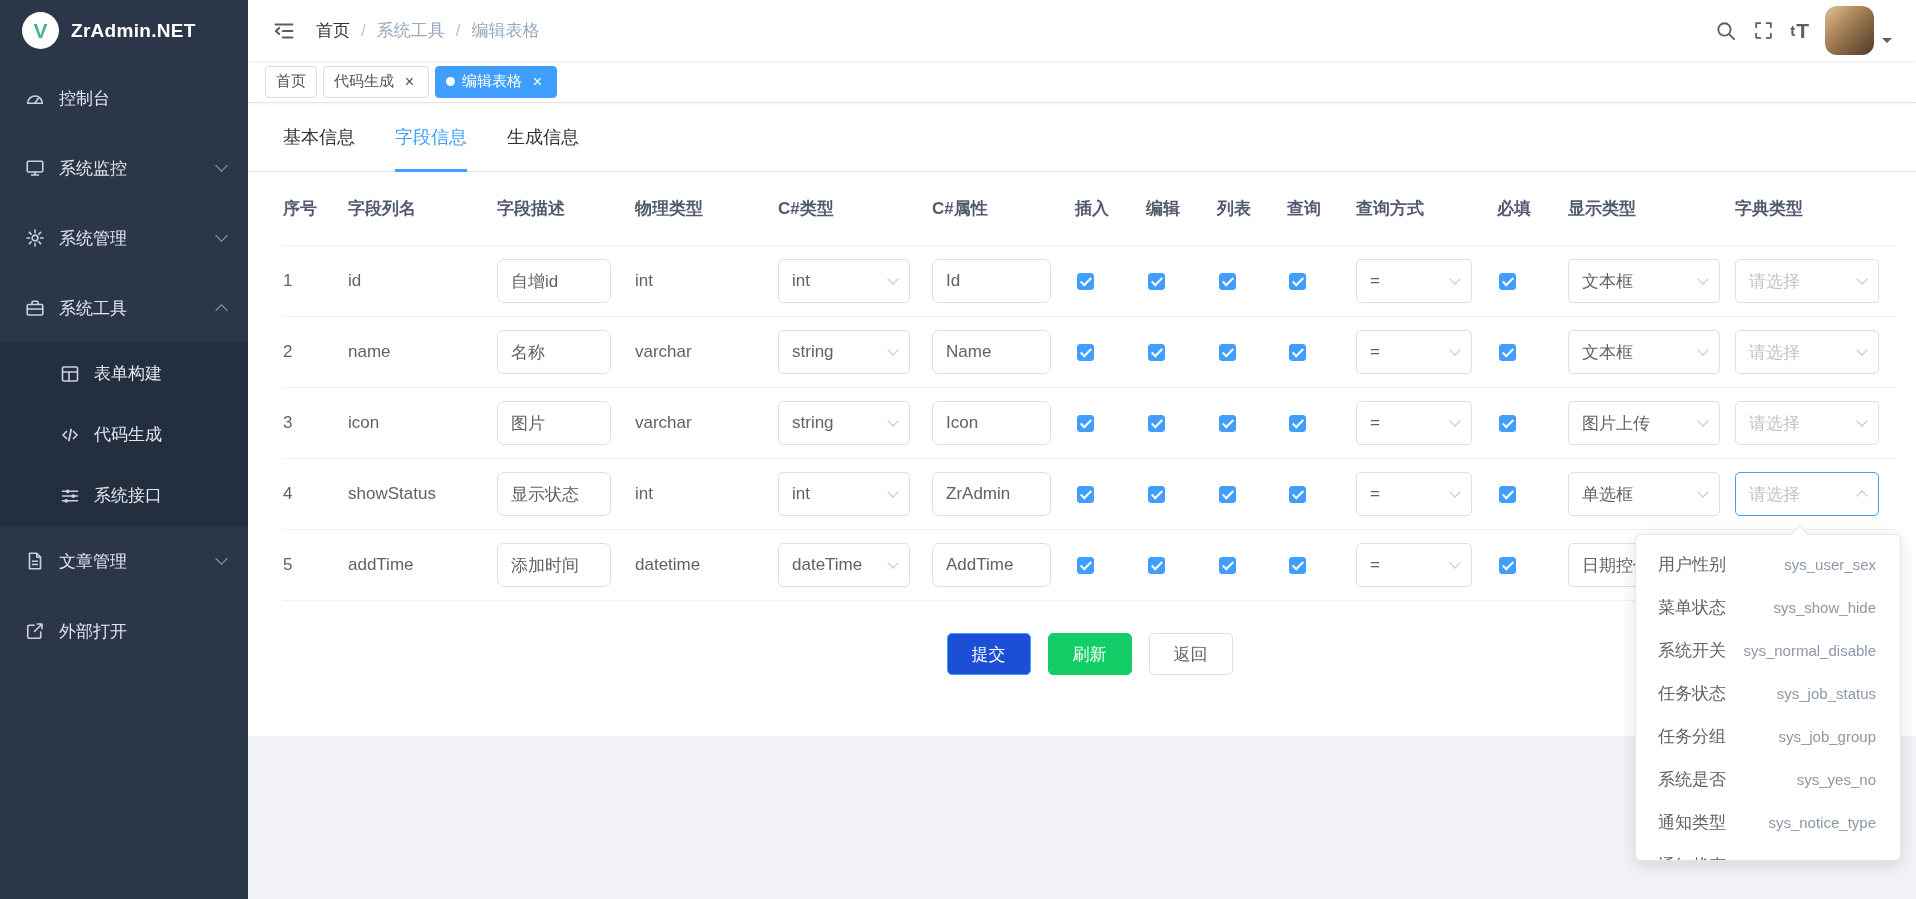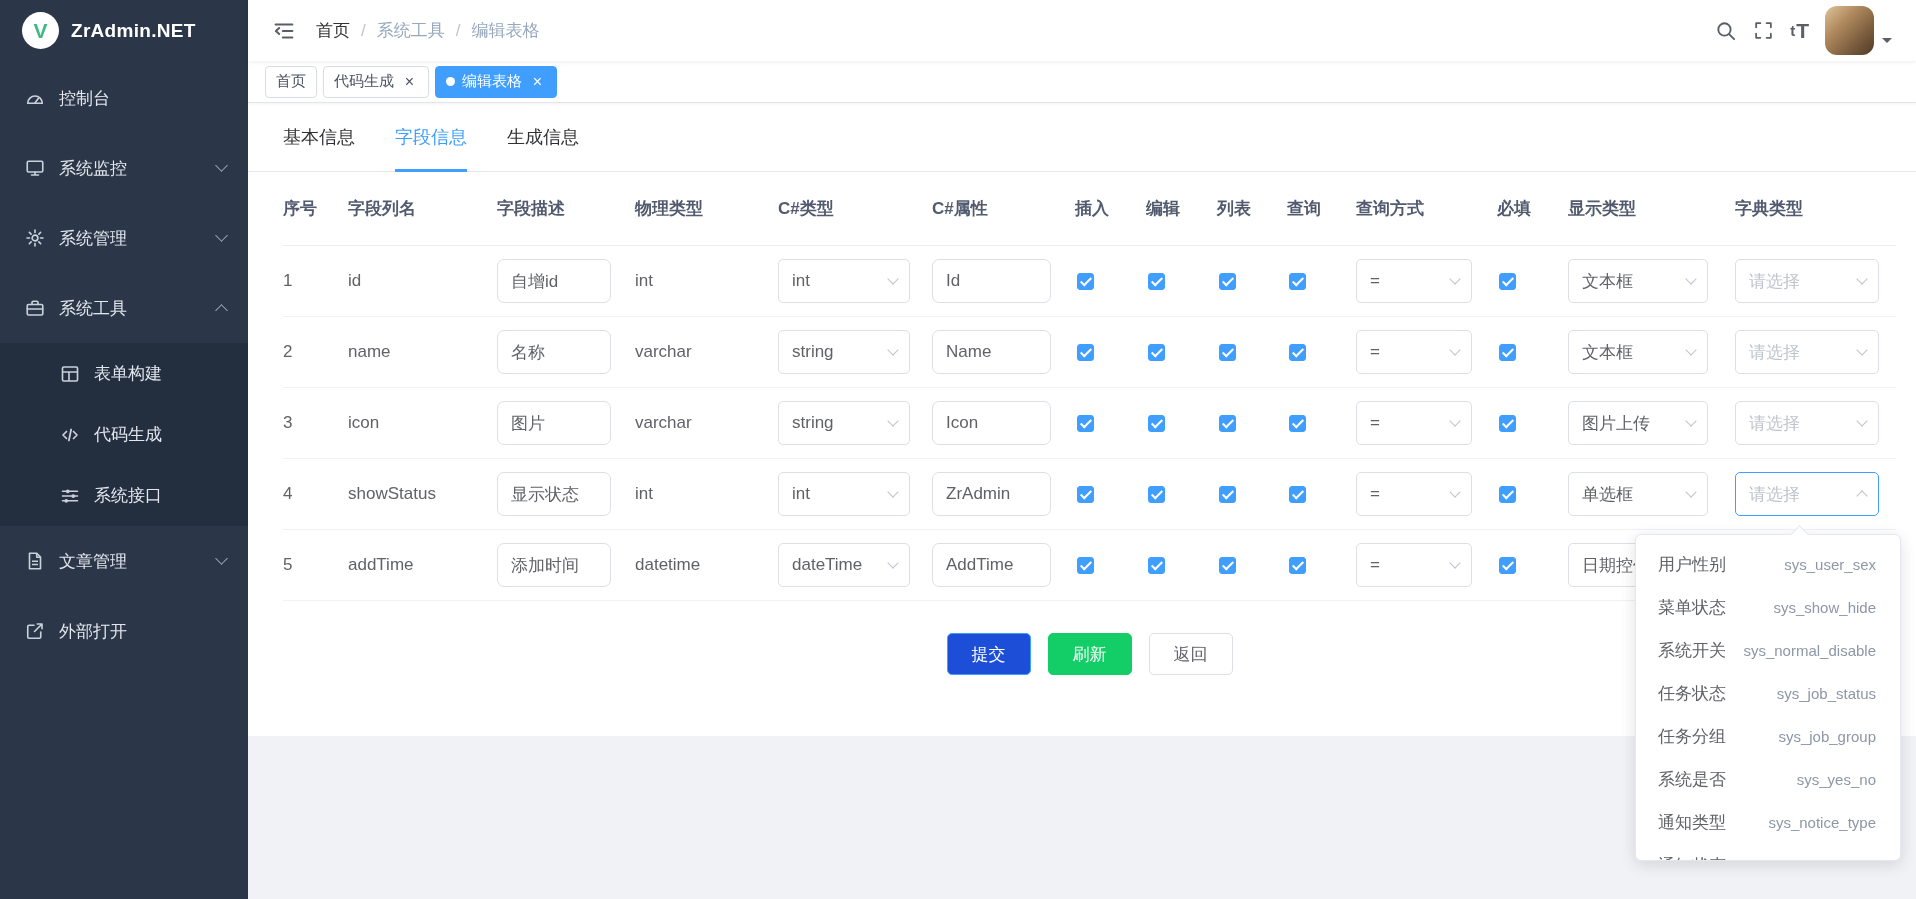--- a/index.html
+++ b/index.html
@@ -60,21 +60,21 @@
   .t-row { height:71px; border-bottom:1px solid #f0f1f4; }
   .td { font-size:17px; color:#606266; white-space:nowrap; }
 
   .input { height:44px; border:1px solid #dcdfe6; border-radius:7px; background:#fff; display:flex; align-items:center; padding:0 13px; font-size:17px; color:#606266; overflow:hidden; white-space:nowrap; cursor:text; }
   .select { height:44px; border:1px solid #dcdfe6; border-radius:5px; background:#fff; display:flex; align-items:center; justify-content:space-between; padding:0 12px 0 13px; cursor:pointer; overflow:hidden; }
   .sel-val { font-size:17px; color:#606266; white-space:nowrap; overflow:hidden; }
   .sel-val.ph { color:#bfc4cc; }
   .arr { flex:0 0 auto; width:8px; height:8px; border-right:1.6px solid #c0c4cc; border-bottom:1.6px solid #c0c4cc; transform:rotate(45deg); margin-top:-4px; margin-left:6px; }
   .select.open { border-color:#409eff; }
   .select.open .arr { transform:rotate(-135deg); margin-top:4px; }
-  .w-desc{width:114px} .w-cstype{width:132px} .w-csattr{width:119px} .w-query{width:116px} .w-display{width:140px} .w-dict{width:144px}
+  .w-desc{width:114px} .w-cstype{width:132px} .w-csattr{width:119px} .w-query{width:116px} .w-display{width:152px} .w-dict{width:144px}
 
   .checkbox { width:17px; height:17px; border-radius:3px; border:1px solid #dcdfe6; background:#fff; display:inline-flex; align-items:center; justify-content:center; margin-left:2px; cursor:pointer; }
   .checkbox.checked { background:#409eff; border-color:#409eff; }
   .checkbox.checked::after { content:""; width:4px; height:9px; border-right:2px solid #fff; border-bottom:2px solid #fff; transform:rotate(45deg); margin-top:-2px; }
 
   .btn-row { width:1613px; margin-left:35px; display:flex; justify-content:center; gap:17px; margin-top:32px; }
   .btn { height:42px; padding:0 24px; border-radius:5px; font-size:17px; border:1px solid transparent; cursor:pointer; font-family:inherit; display:flex; align-items:center; }
   .btn-primary { background:#1d4ed8; border-color:#409eff; color:#fff; }
   .btn-success { background:#13ce66; border-color:#13ce66; color:#fff; }
   .btn-default { background:#fff; border-color:#dcdfe6; color:#606266; }

